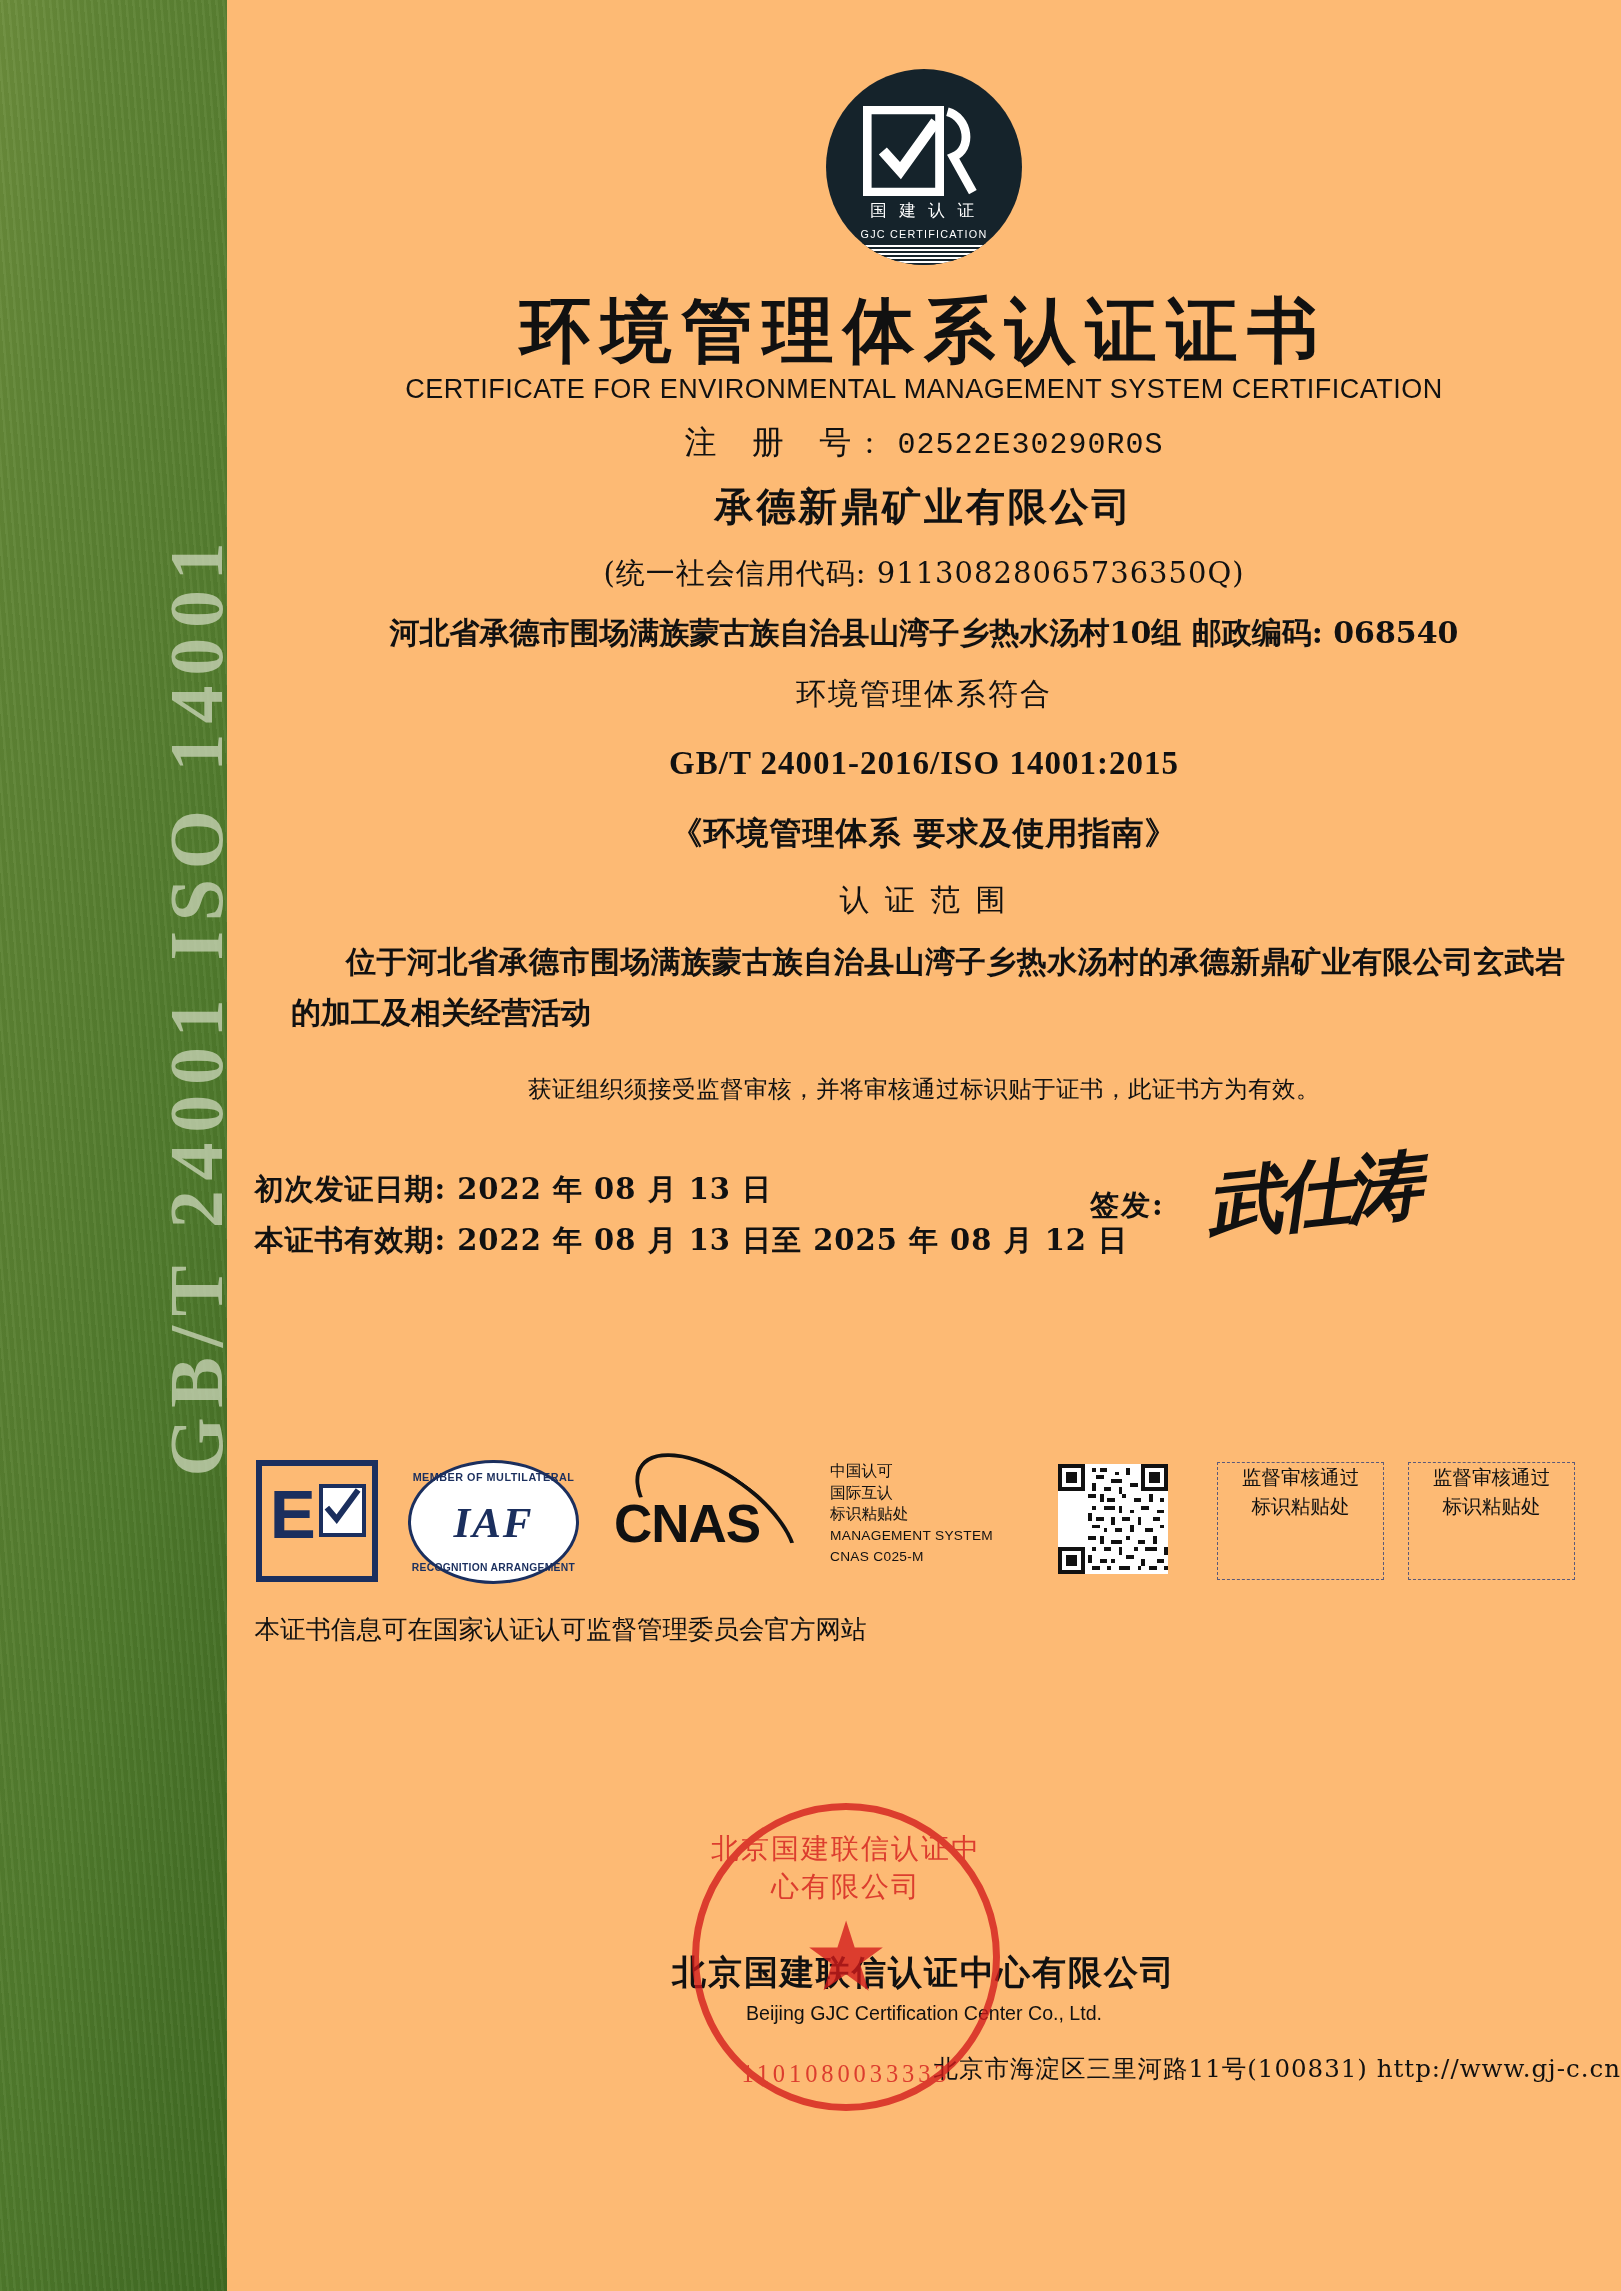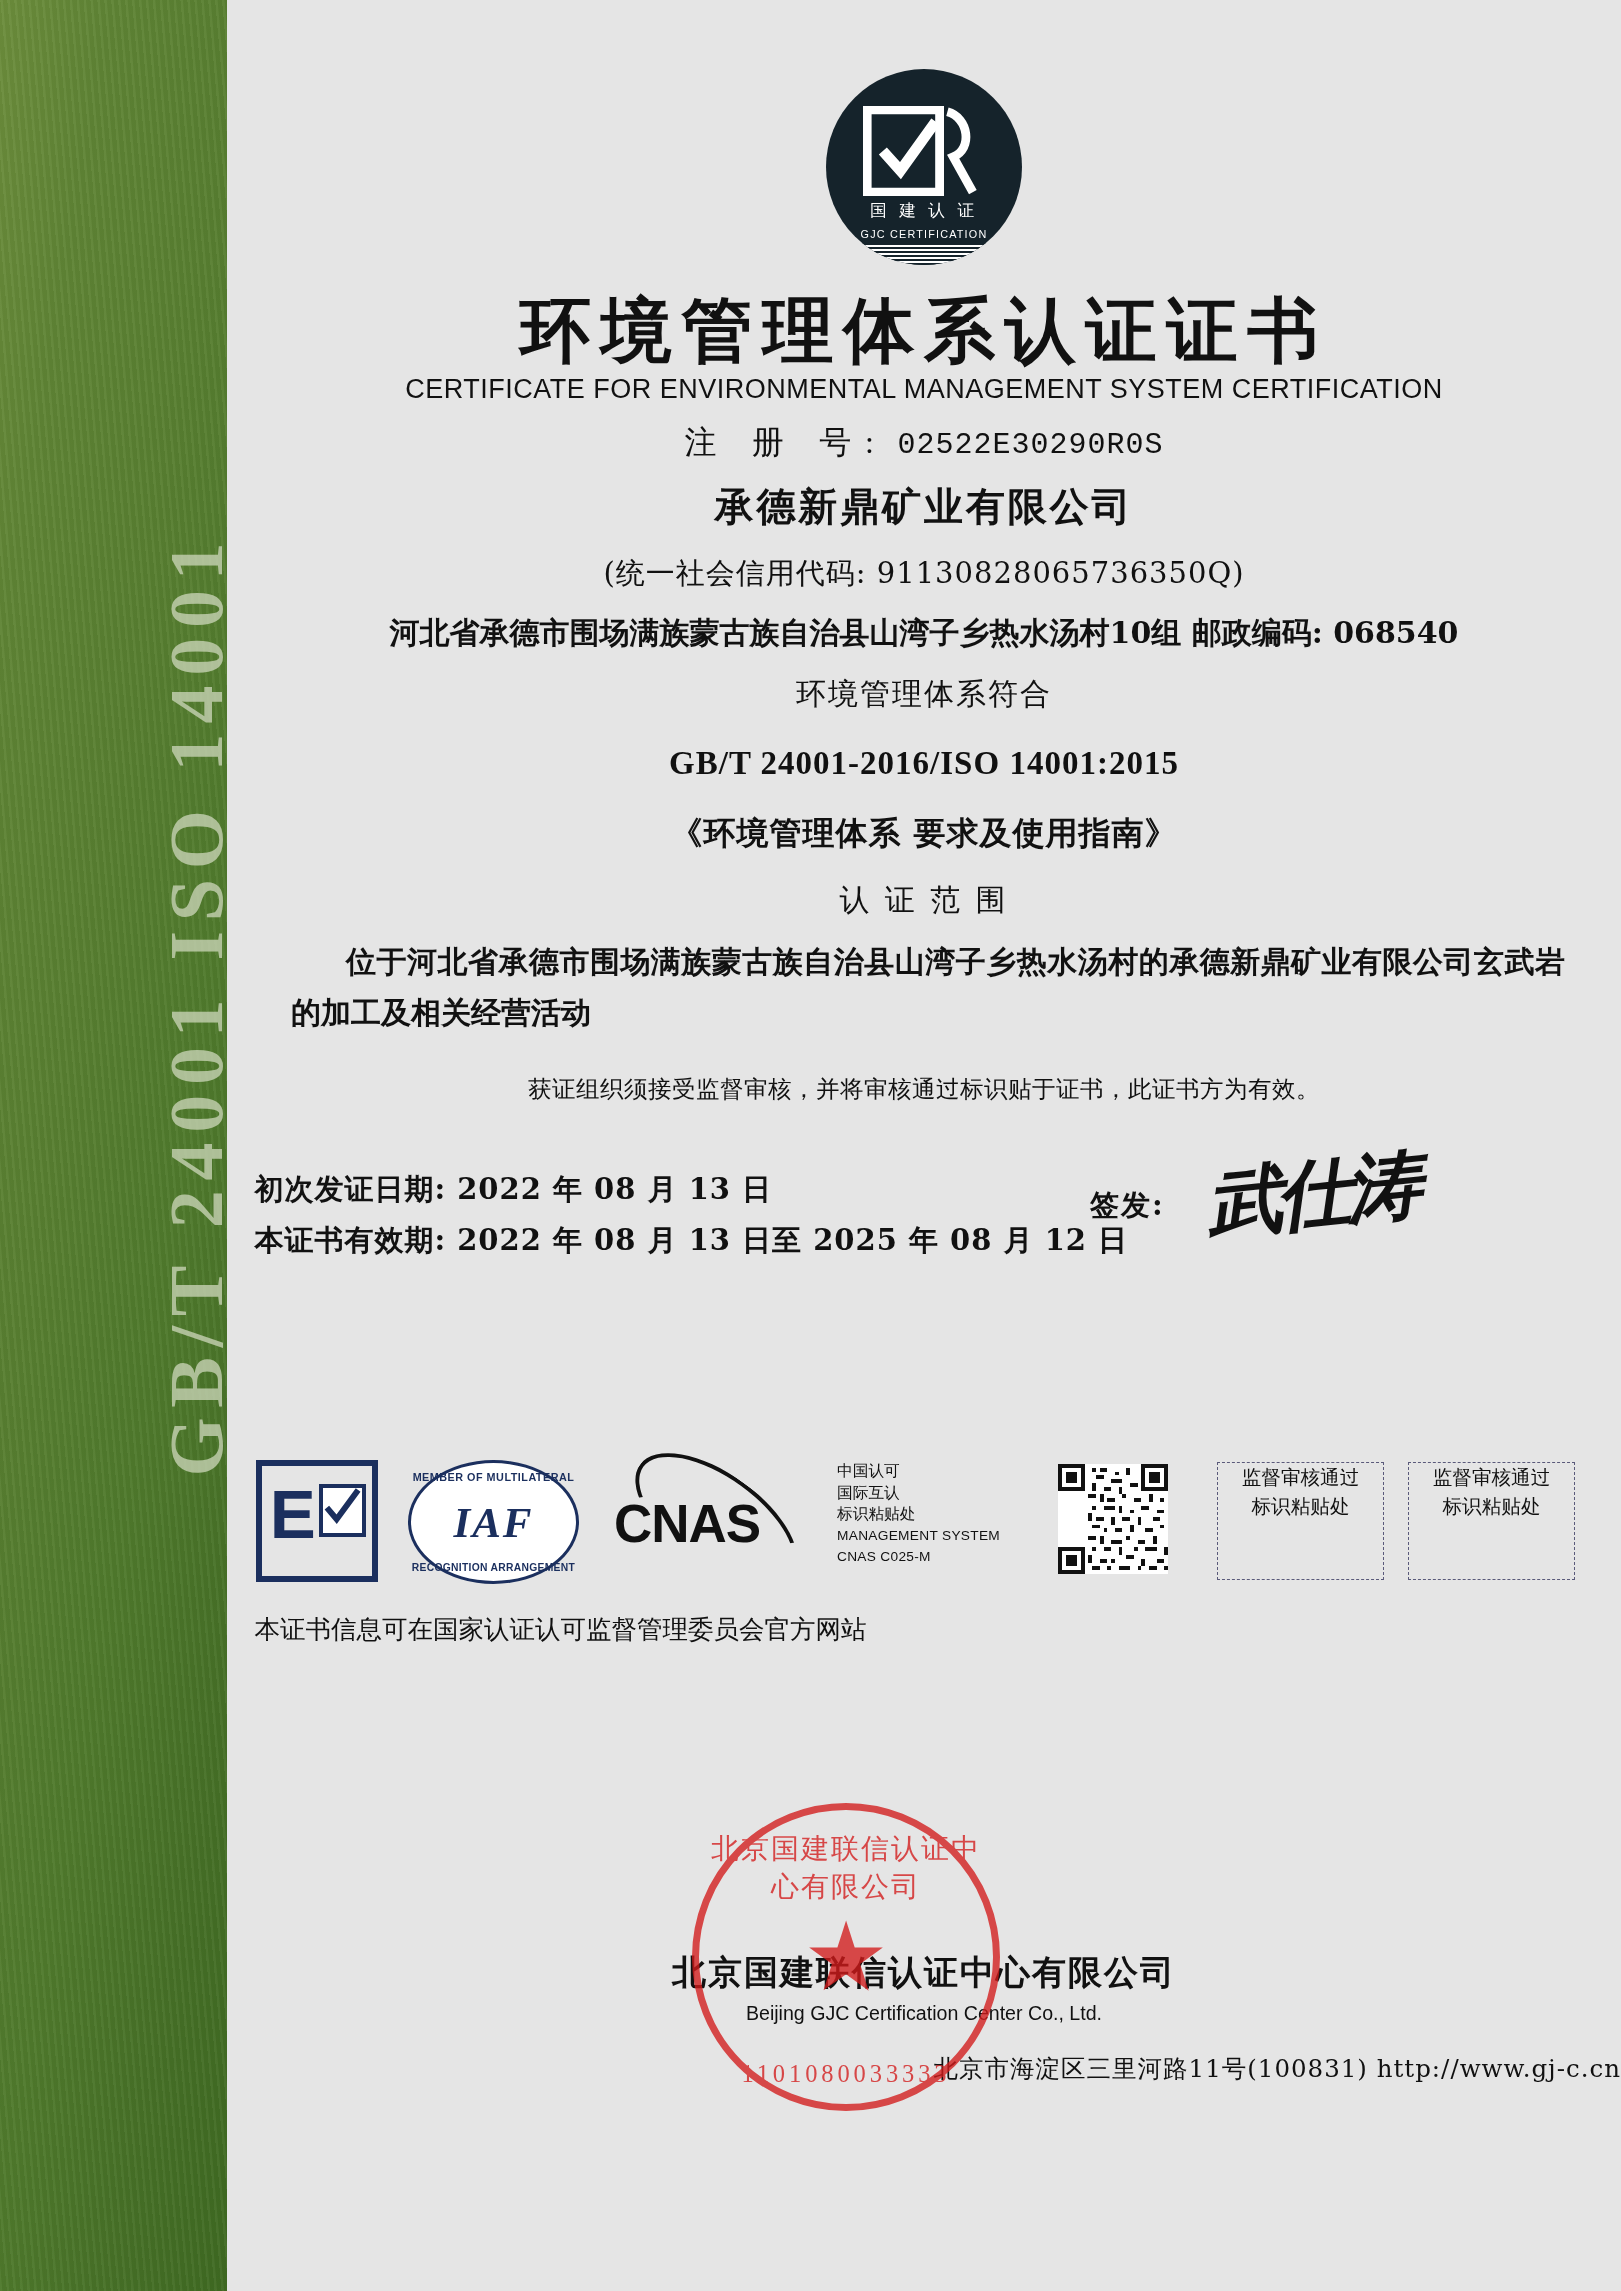--- a/index.html
+++ b/index.html
@@ -34,21 +34,21 @@
     font-weight:bold;
     letter-spacing:9.8px;
     text-align:center;
     white-space:nowrap;
     opacity:.78;
   }
 
   
   #page{
     position:absolute;left:227px;top:0;width:1394px;height:2292px;
-    background:#e5e5e5;
+    background:#fdba74;
   }
 
   
   #logo-wrap{position:absolute;left:50%;top:69px;transform:translateX(-50%);width:216px;text-align:center;}
   .logo-circle{
     width:196px;height:196px;border-radius:50%;
     background:#15232b;position:relative;margin:0 auto;overflow:hidden;
   }
   .logo-check{
     position:absolute;left:37px;top:37px;width:116px;height:90px;
@@ -161,21 +161,21 @@
   #mark-cnas .swoosh{
     position:absolute;left:7.8px;top:13.7px;width:181px;height:84px;
     border:4.9px solid #111;border-radius:50%;
     border-bottom-color:transparent;border-right-color:transparent;
     transform:rotate(36deg);
   }
 
   
   #mark-cnas-text{left:603px;width:186px;}
   #mark-cnas-text div{
-    font-family:"DejaVu Sans",sans-serif;font-size:15.7px;line-height:21.6px;color:#111;margin-left:7px;
+    font-family:"DejaVu Sans",sans-serif;font-size:15.7px;line-height:21.6px;color:#111;
   }
   #mark-cnas-text .en{font-family:"Liberation Sans",sans-serif;font-size:13.7px;letter-spacing:0.3px;}
 
   
   #qr{left:828px;top:3.9px;width:120px;height:114px;}
   #qr canvas,#qr .qrbox{width:116px;height:110px;}
 
   
   .sticker{
     position:absolute;top:2px;width:165px;height:116px;border:1.3px dashed #5a5a7a;

